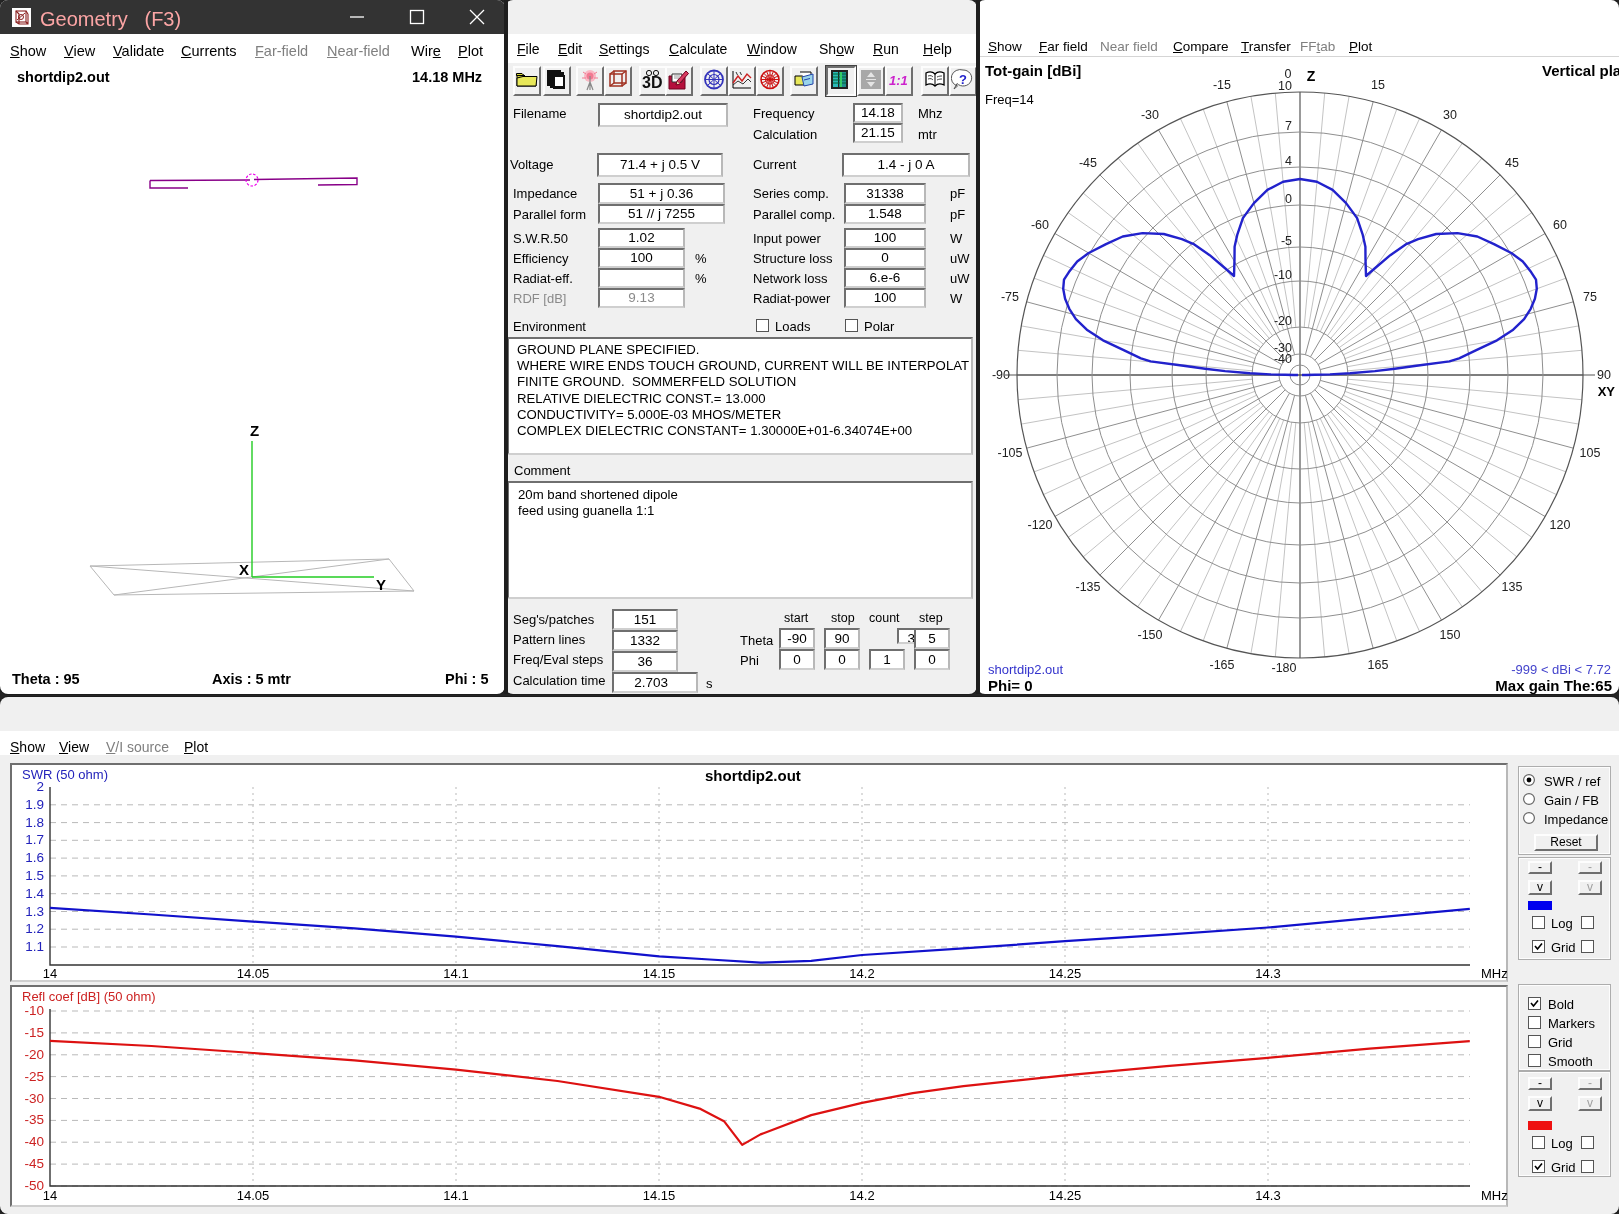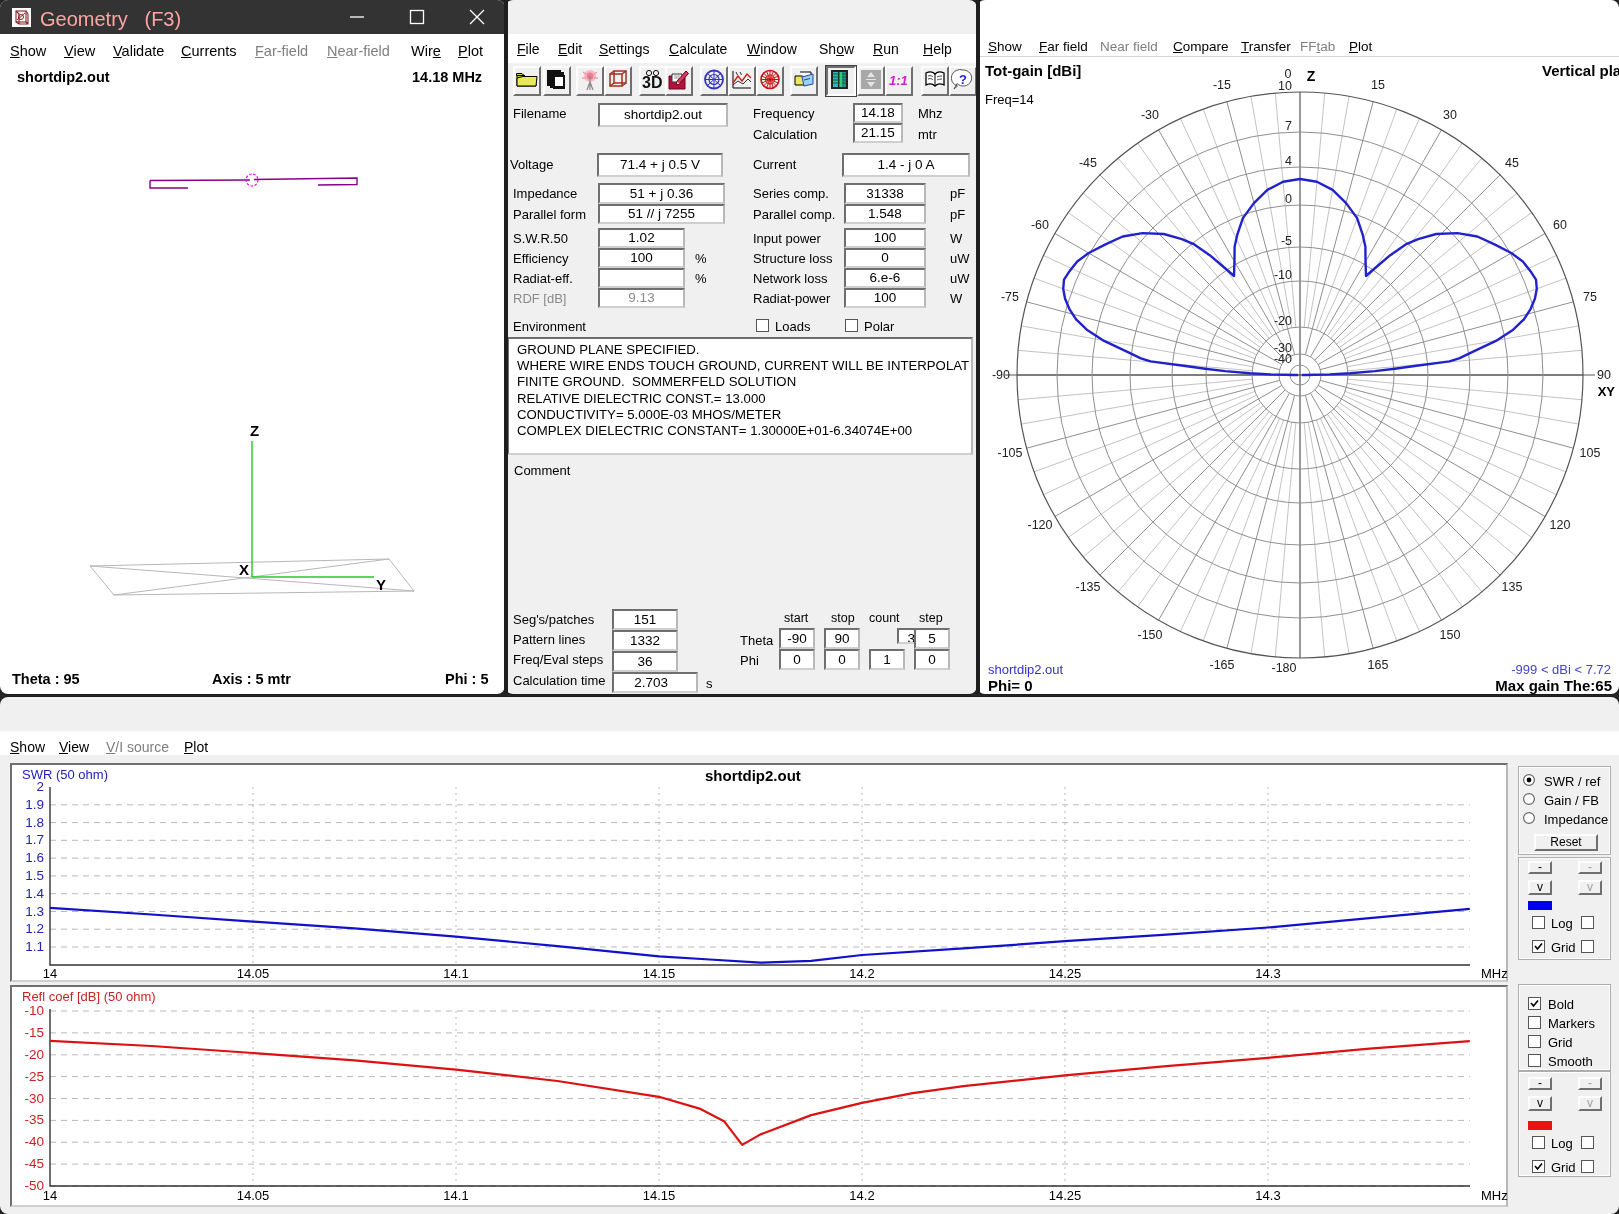--- a/index.html
+++ b/index.html
@@ -224,20 +224,21 @@
     <div class="lbl" style="left:248px;top:291px;">Radiat-power</div>
     <div class="fld" style="left:339px;top:288px;width:82px;height:20px;line-height:16px;">100</div>
     <div class="lbl" style="left:445px;top:291px;">W</div>
     <div class="lbl" style="left:8px;top:319px;">Environment</div>
     <div class="cb" style="left:251px;top:319px;"></div>
     <div class="lbl" style="left:270px;top:319px;">Loads</div>
     <div class="cb" style="left:340px;top:319px;"></div>
     <div class="lbl" style="left:359px;top:319px;">Polar</div>
     <div class="box" style="left:2px;top:337px;width:466px;height:118px;font-size:13.2px;line-height:16.2px;padding:3px 0 0 8px;white-space:pre;"><div>GROUND PLANE SPECIFIED.</div><div>WHERE WIRE ENDS TOUCH GROUND, CURRENT WILL BE INTERPOLAT</div><div>FINITE GROUND.&nbsp; SOMMERFELD SOLUTION</div><div>RELATIVE DIELECTRIC CONST.= 13.000</div><div>CONDUCTIVITY= 5.000E-03 MHOS/METER</div><div>COMPLEX DIELECTRIC CONSTANT= 1.30000E+01-6.34074E+00</div></div>
     <div class="lbl" style="left:9px;top:463px;">Comment</div>
+    <div class="box" style="left:2px;top:481px;width:466px;height:118px;font-size:13.2px;line-height:16.2px;padding:4px 0 0 9px;white-space:pre;"><div>20m band shortened dipole</div><div>feed using guanella 1:1</div></div>
     <div class="lbl" style="left:8px;top:612px;">Seg's/patches</div>
     <div class="fld" style="left:107px;top:609px;width:66px;height:21px;line-height:17px;">151</div>
     <div class="lbl" style="left:8px;top:632px;">Pattern lines</div>
     <div class="fld" style="left:107px;top:630px;width:66px;height:21px;line-height:17px;">1332</div>
     <div class="lbl" style="left:8px;top:652px;">Freq/Eval steps</div>
     <div class="fld" style="left:107px;top:651px;width:66px;height:21px;line-height:17px;">36</div>
     <div class="lbl" style="left:8px;top:673px;">Calculation time</div>
     <div class="fld" style="left:107px;top:672px;width:86px;height:21px;line-height:17px;">2.703&nbsp; </div>
     <div class="lbl" style="left:201px;top:676px;">s</div>
     <div class="lbl" style="left:279px;top:611px;font-size:12.5px;">start</div>

